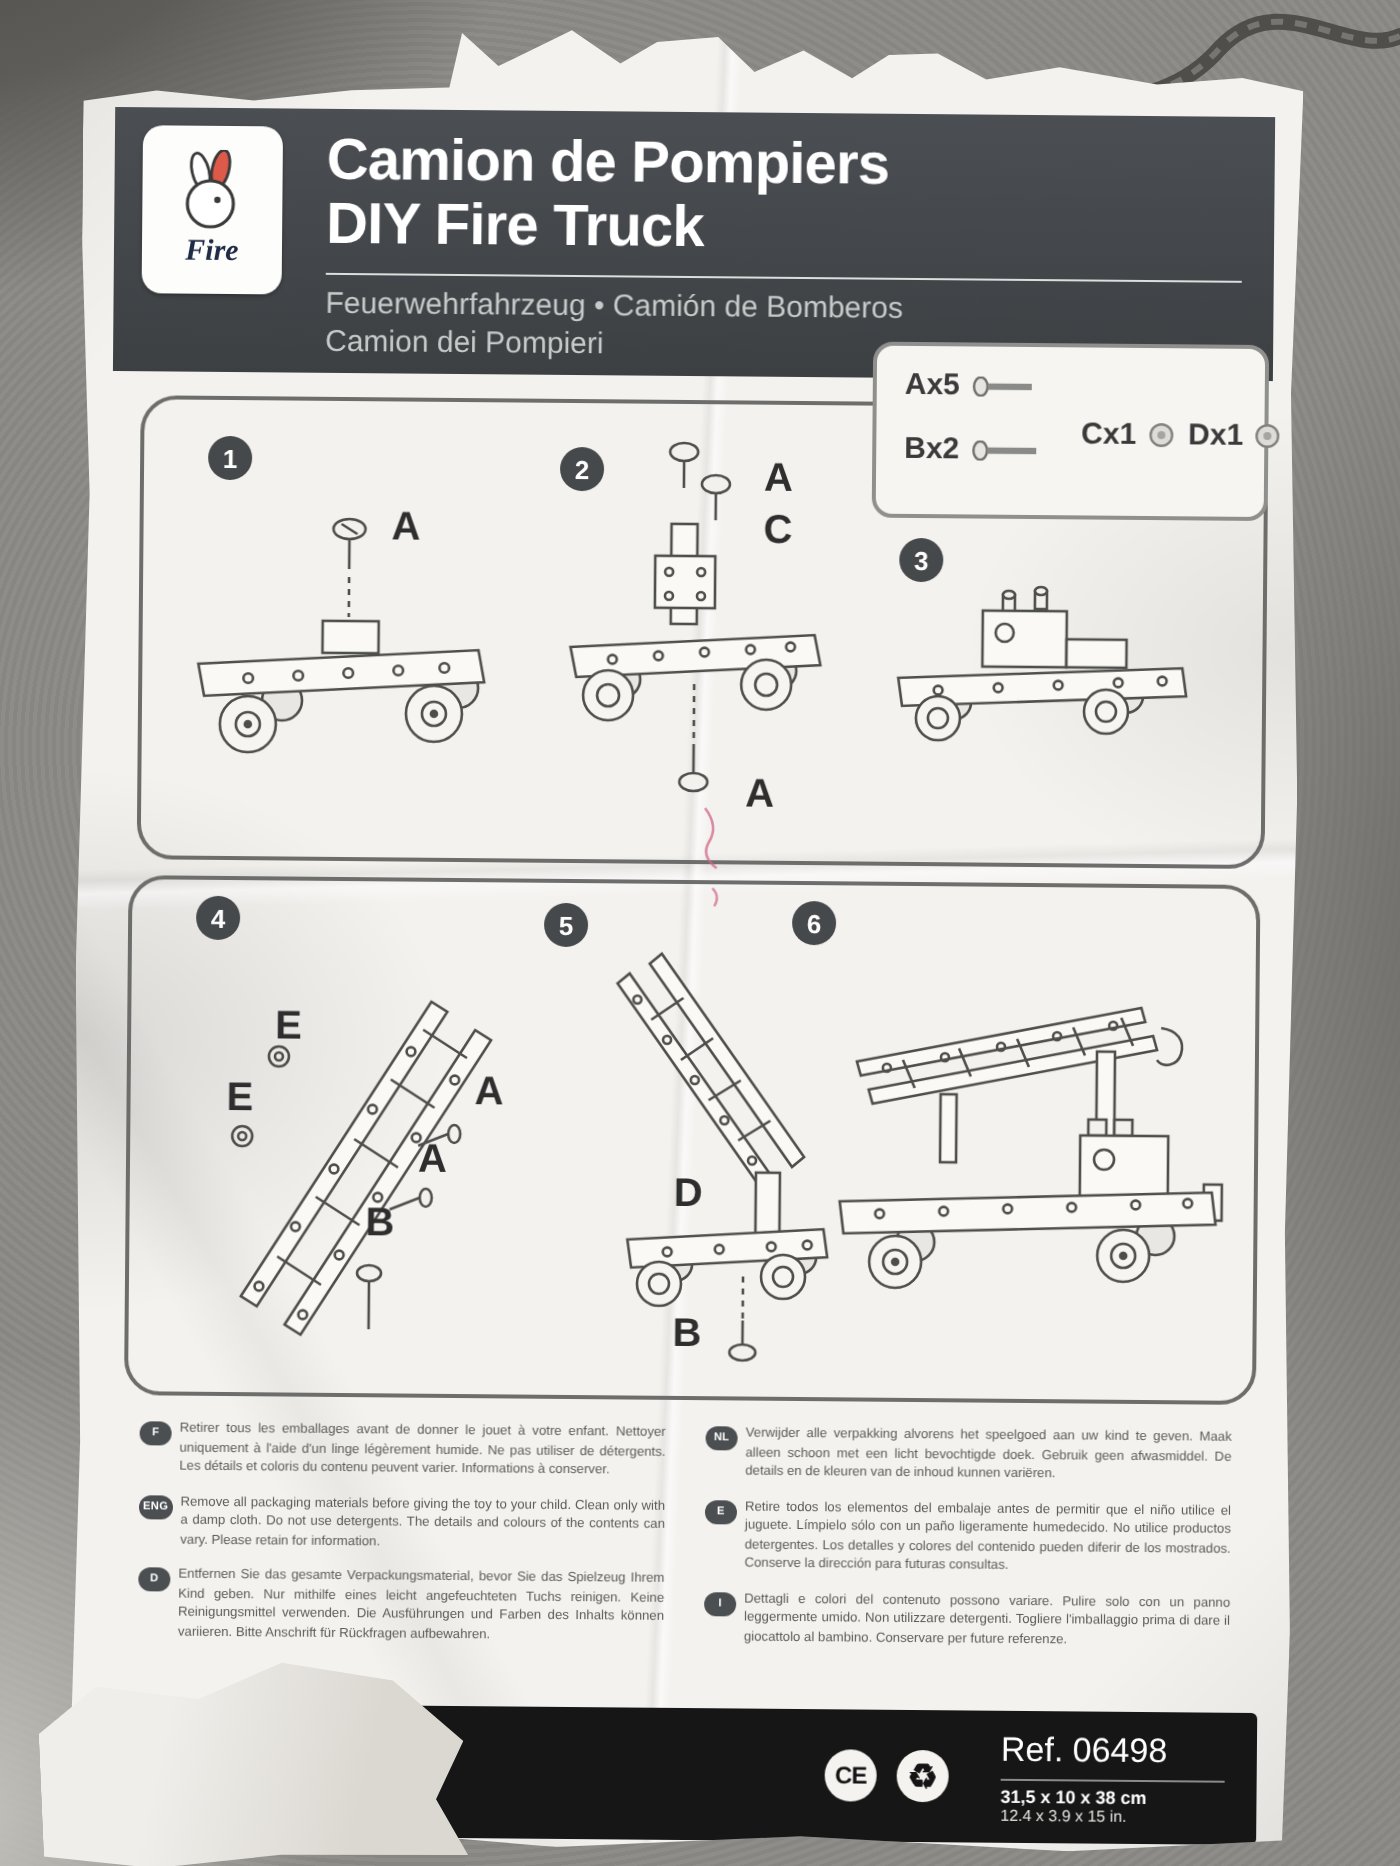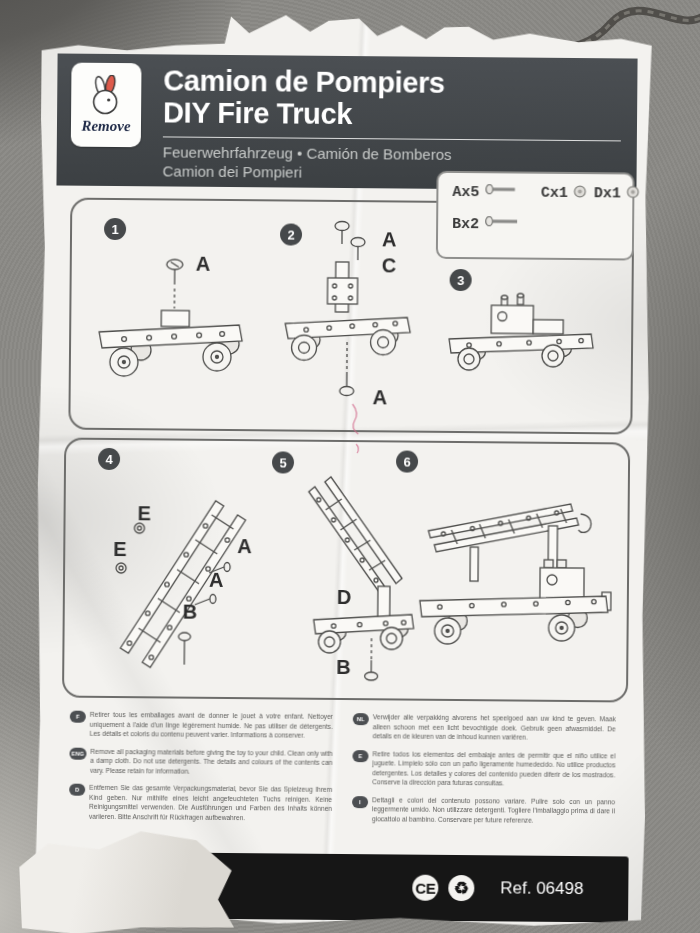--- a/index.html
+++ b/index.html
@@ -38,21 +38,21 @@
   .titles{flex:1;padding-top:2px;}
   .title-line{font-size:29px;font-weight:bold;line-height:1.1;letter-spacing:-.4px;}
   .header-rule{border-top:1.5px solid #dcdddd;margin:7px 0 5px 0;}
   .subtitle{font-size:15px;color:#c7cac9;line-height:1.3;}
   
   .parts-box{position:absolute;left:396px;top:158px;width:198px;height:88px;
     background:#f6f5f2;border:2px solid #8f8f8d;border-radius:10px;box-sizing:border-box;
     display:flex;padding:11px 10px 8px 14px;z-index:4;color:#3a3a3a;font-weight:bold;font-size:15px;}
   .parts-col1{width:52%;display:flex;flex-direction:column;gap:15px;}
   .parts-col2{width:48%;display:flex;gap:7px;}
-  .part-row{display:flex;gap:6px;font-family:Liberation Mono, monospace;}
+  .part-row{display:flex;align-items:center;gap:6px;}
   
   .steps-box{position:absolute;border:2px solid #6d6d6b;border-radius:18px;box-sizing:border-box;}
   .box1{left:30px;top:188px;width:564px;height:232px;}
   .box2{left:26px;top:428px;width:566px;height:260px;}
   .step-num{position:absolute;width:22px;height:22px;border-radius:50%;background:#46494b;
     color:#fff;font-size:13px;font-weight:bold;display:flex;align-items:center;justify-content:center;}
   .illus{position:absolute;}
   .dlabel{position:absolute;font-size:20px;font-weight:600;color:#2e2e2e;}
   
   .footer-grid{position:absolute;left:34px;right:30px;top:700px;display:grid;
@@ -63,21 +63,21 @@
     color:#fff;font-size:5.6px;font-weight:bold;display:flex;align-items:center;justify-content:center;
     letter-spacing:.2px;margin-top:1px;}
   
   .bottom-bar{position:absolute;left:22px;right:16px;top:842px;height:66px;background:#161616;
     border-radius:3px;display:flex;align-items:center;padding:0 16px;box-sizing:border-box;color:#fff;}
   .company{font-size:12px;font-weight:bold;letter-spacing:.6px;}
   .addr-line{font-size:6px;color:#c9c9c7;line-height:1.5;}
   .bar-icons{margin-left:auto;display:flex;gap:10px;align-items:center;}
   .cert{width:26px;height:26px;border-radius:50%;background:#f4f3f0;color:#141414;
     display:flex;align-items:center;justify-content:center;font-weight:bold;}
-  .cert-ce{font-size:15px;letter-spacing:-.5px;}
+  .cert-ce{font-size:12px;letter-spacing:-.5px;}
   .cert-recycle{font-size:17px;line-height:1;}
   .ref-block{margin-left:26px;min-width:112px;}
   .ref{font-size:17px;font-weight:400;}
   .dims{border-top:1px solid #8b8b89;margin-top:4px;padding-top:3px;}
   .dims1{font-size:9px;font-weight:bold;}
   .dims2{font-size:8px;color:#e7e6e3;}
   
   .scrap{position:absolute;left:20px;top:830px;width:212px;height:102px;z-index:6;
     background:linear-gradient(105deg,#f0eeea 30%,#dbd8d2 75%);
     clip-path:polygon(0% 32%,14% 10%,38% 18%,58% 2%,84% 13%,100% 44%,93% 72%,100% 100%,56% 96%,26% 100%,0% 92%);
@@ -99,21 +99,21 @@
 
     <div class="header">
       <div class="header-top">
         <div class="logo">
           <svg width="38" height="42" viewBox="0 0 38 42">
             <ellipse cx="13" cy="11" rx="4.2" ry="9.5" transform="rotate(-14 13 11)" fill="#fff" stroke="#3a3a3a" stroke-width="1.4"></ellipse>
             <ellipse cx="23" cy="9.5" rx="4.2" ry="9.5" transform="rotate(12 23 9.5)" fill="#dd5a4b" stroke="#3a3a3a" stroke-width="1.4"></ellipse>
             <circle cx="18" cy="27" r="11.5" fill="#fff" stroke="#3a3a3a" stroke-width="1.6"></circle>
             <circle cx="21.5" cy="25" r="1.6" fill="#3a3a3a"></circle>
           </svg>
-          <div class="logo-text">Remove</div>
+          <div class="logo-text">Fire</div>
         </div>
         <div class="titles">
           <div class="title-line">Camion de Pompiers</div>
           <div class="title-line">DIY Fire Truck</div>
           <div class="header-rule"></div>
           <div class="subtitle">Feuerwehrfahrzeug • Camión de Bomberos</div>
           <div class="subtitle">Camion dei Pompieri</div>
         </div>
       </div>
     </div>
@@ -410,20 +410,24 @@
         <div class="addr-line">FRANCE</div>
         <div class="addr-line">11</div>
         <div class="addr-line">janod.com</div>
       </div>
       <div class="bar-icons">
         <div class="cert cert-ce">CE</div>
         <div class="cert cert-recycle">♻</div>
       </div>
       <div class="ref-block">
         <div class="ref">Ref. 06498</div>
+        <div class="dims">
+          <div class="dims1">31,5 x 10 x 38 cm</div>
+          <div class="dims2">12.4 x 3.9 x 15 in.</div>
+        </div>
       </div>
     </div>
 
   </div>
 
   <div class="scrap"></div>
 
 </div>
 
 </body></html>

